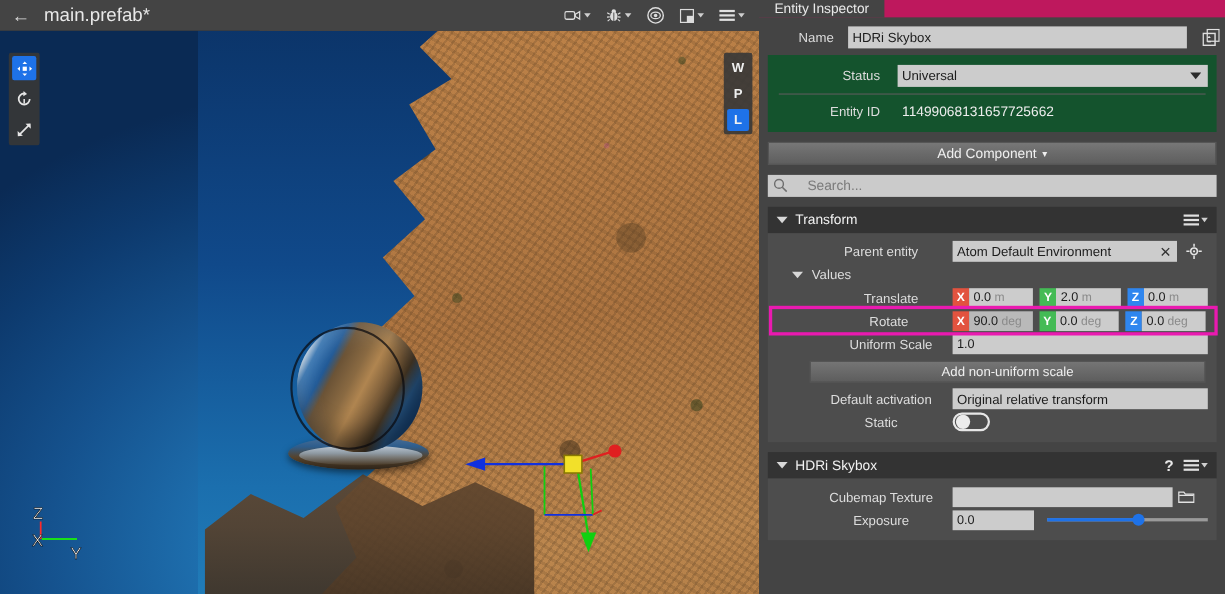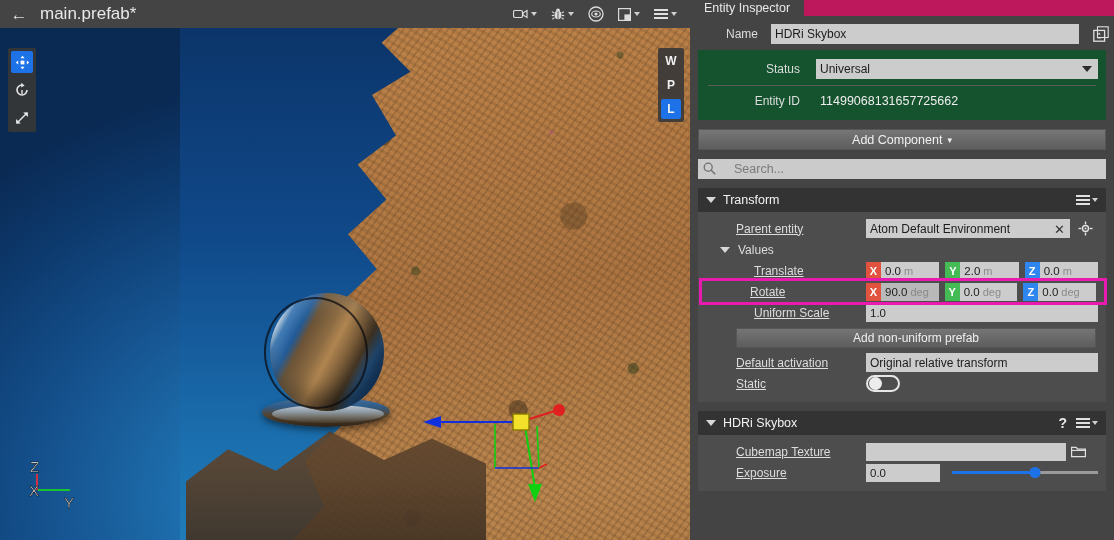--- a/index.html
+++ b/index.html
@@ -251,21 +251,21 @@
   .comp-title { font-size: 12.5px; font-weight: normal; color: #f2f2f2; }
   .comp-head-right { margin-left: auto; display: flex; align-items: center; gap: 9px; }
   .qmark { font-size: 14px; font-weight: bold; color: #e8e8e8; }
   .burger { display: flex; flex-direction: column; gap: 2px; }
   .burger i { display: block; width: 14px; height: 2px; background: #e0e0e0; }
   .burger-wrap { display: flex; align-items: center; gap: 2px; }
 
   .comp-body { background: #4d4d4d; padding: 6px 0 8px 0; }
 
   .sub-row { display: flex; align-items: center; min-height: 21px; padding: 1px 8px; }
-  .sub-label { width: 160px; text-align: left; padding-left: 30px; font-size: 12px; color: #dddddd; text-decoration: underline; }
+  .sub-label { width: 160px; text-align: center; padding-left: 30px; font-size: 12px; color: #dddddd; }
   .sub-label.deep { padding-left: 48px; }
 
   .pe-field {
     flex: 1; height: 19px; background: #cccccc; color: #1c1c1c;
     display: flex; align-items: center; padding: 0 4px; font-size: 12px;
     position: relative; max-width: 204px;
   }
   .pe-x { position: absolute; right: 5px; top: 50%; transform: translateY(-50%); color: #333; font-size: 13px; }
   .target-ic { width: 18px; margin-left: 6px; display: flex; align-items: center; justify-content: center; color: #e4e4e4; }
 
@@ -603,21 +603,21 @@
                 </span>
               </div>
             </div>
           </div>
 
           <div class="sub-row">
             <div class="sub-label deep">Uniform Scale</div>
             <div class="uscale">1.0</div>
           </div>
 
-          <div class="wide-btn">Add non-uniform prefab</div>
+          <div class="wide-btn">Add non-uniform scale</div>
 
           <div class="sub-row">
             <div class="sub-label">Default activation</div>
             <div class="pa-combo">
               <span>Original relative transform</span>
               <span class="arw"></span>
             </div>
           </div>
 
           <div class="sub-row">

